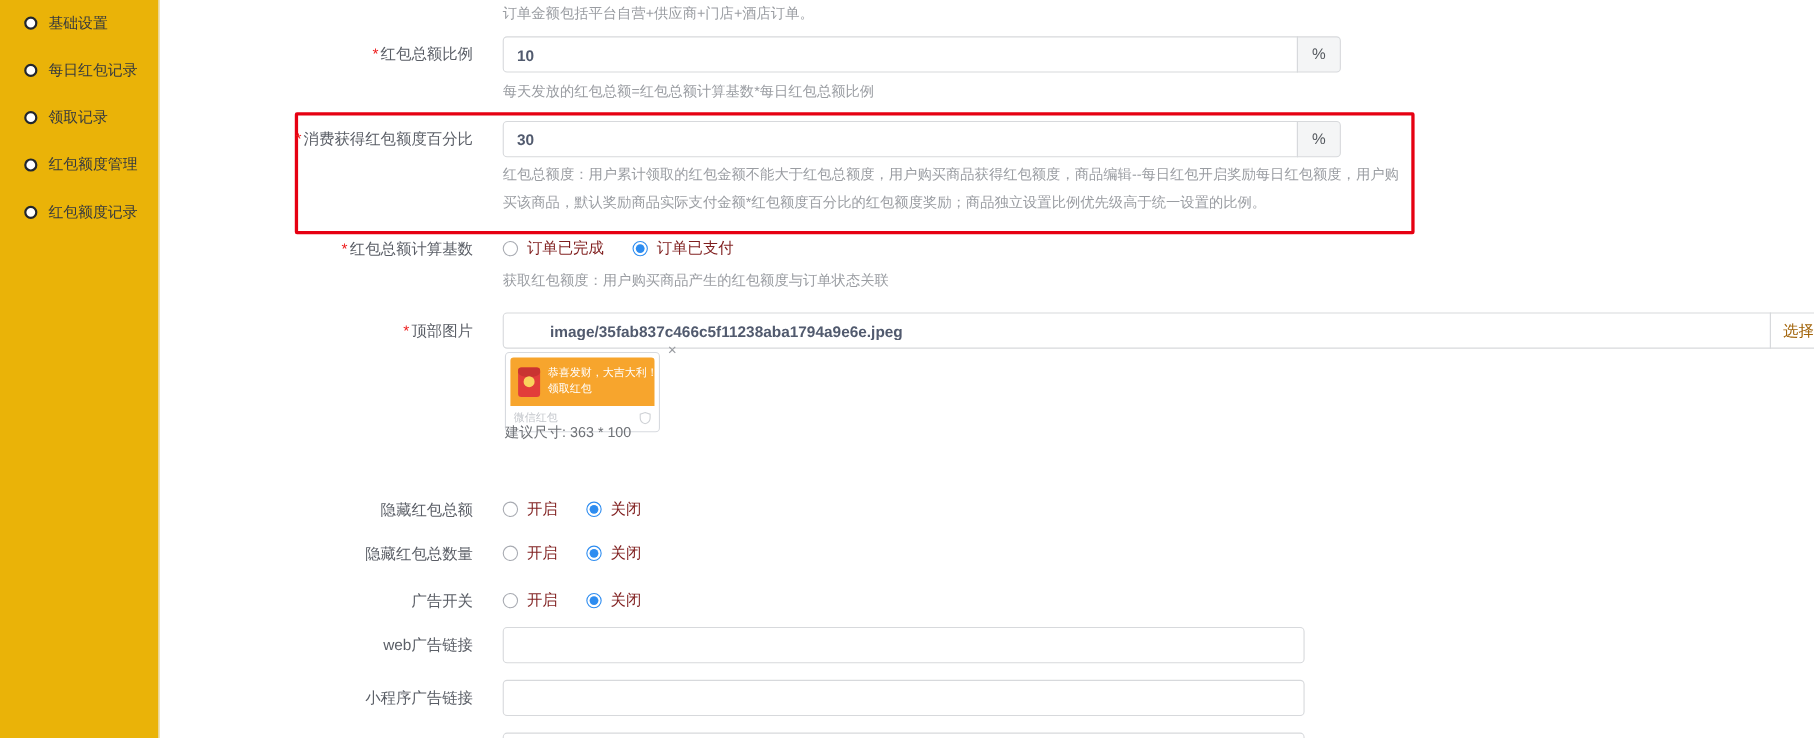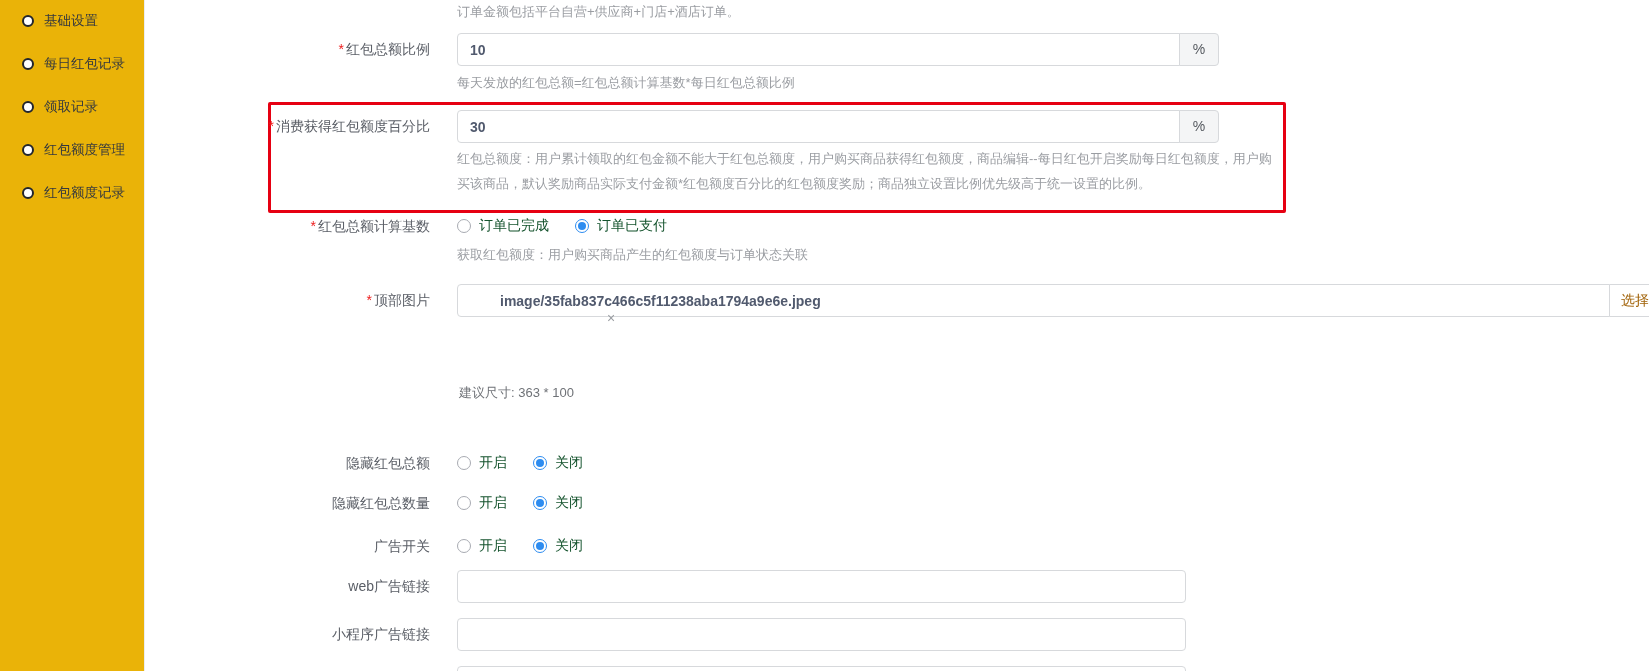--- a/index.html
+++ b/index.html
@@ -25,21 +25,21 @@
   .img-input{width:1153px;border-radius:4px 0 0 4px;padding-left:42px;}
   .img-btn{width:80px;height:33px;box-sizing:border-box;border:1px solid #d7d9dc;margin-left:-1px;border-radius:0 4px 4px 0;
            background:#fff;color:#a16207;font-size:14px;text-align:center;line-height:31px;cursor:pointer;flex:none;}
   .link-input{width:729px;}
   
   .rgroup{position:absolute;left:457px;display:flex;align-items:center;height:20px;}
   .ropt{display:inline-flex;align-items:center;margin-right:26px;cursor:pointer;}
   .rdot{width:14px;height:14px;border-radius:50%;border:1px solid #a8abb2;background:#fff;box-sizing:border-box;margin-right:8px;position:relative;flex:none;}
   .rdot.on{border-color:#2d8cf0;}
   .rdot.on::after{content:"";position:absolute;left:2px;top:2px;width:8px;height:8px;border-radius:50%;background:#2d8cf0;}
-  .rlabel{font-size:14px;color:#14532d;}
+  .rlabel{font-size:14px;color:#7f1d1d;}
   
   .hl-box{position:absolute;left:268px;top:102px;width:1012px;height:105px;border:3px solid #e60012;border-radius:2px;pointer-events:none;}
   
   .pcard{position:absolute;left:459px;top:320px;width:141px;height:73px;border:1px solid #d7dadf;border-radius:4px;
          background:#fff;box-sizing:border-box;padding:4px;}
   .pbanner{height:44px;background:#f7a52d;border-radius:3px 3px 0 0;display:flex;align-items:center;padding:0 7px;gap:7px;box-sizing:border-box;}
   .penv{width:20px;height:27px;background:#e23d3a;border-radius:3px;position:relative;flex:none;}
   .penv::before{content:"";position:absolute;left:0;right:0;top:0;height:9px;background:#c93431;border-radius:3px 3px 50% 50%;}
   .pcoin{position:absolute;left:50%;top:50%;transform:translate(-50%,-50%);width:10px;height:10px;background:#fad35c;border-radius:50%;}
   .ptext{color:#fff;font-size:10px;line-height:14px;white-space:nowrap;}
@@ -118,20 +118,37 @@
   <div class="helper" style="top:242px">获取红包额度：用户购买商品产生的红包额度与订单状态关联</div>
 
   <label class="form-label lh33" style="top:284px">
     <span class="req">*</span><span>顶部图片</span>
   </label>
   <div class="igroup" style="top:284px">
     <input class="tinput img-input" value="image/35fab837c466c5f11238aba1794a9e6e.jpeg" style="">
     <span class="img-btn">选择图片</span>
   </div>
 
+  <div class="pcard">
+    <div class="pbanner">
+      <span class="penv">
+          <span class="pcoin"></span>
+        </span>
+      <div class="ptext">
+        <div>恭喜发财，大吉大利！</div>
+        <div>领取红包</div>
+      </div>
+    </div>
+    <div class="pfooter">
+      <span class="pfooter-label">微信红包</span>
+      <svg width="11" height="12" viewBox="0 0 11 12">
+        <path d="M5.5 1 L10 2.5 V6 C10 9 8 10.5 5.5 11.3 C3 10.5 1 9 1 6 V2.5 Z" fill="none" stroke="#cfd2d6" stroke-width="1"></path>
+      </svg>
+    </div>
+  </div>
   <span class="pclose">×</span>
   <div class="hint">建议尺寸: 363 * 100</div>
 
   <label class="form-label lh20" style="top:453px">隐藏红包总额</label>
   <div class="rgroup" style="top:453px">
     <span class="ropt">
       <span class="rdot"></span>
       <span class="rlabel">开启</span>
     </span>
     <span class="ropt">

